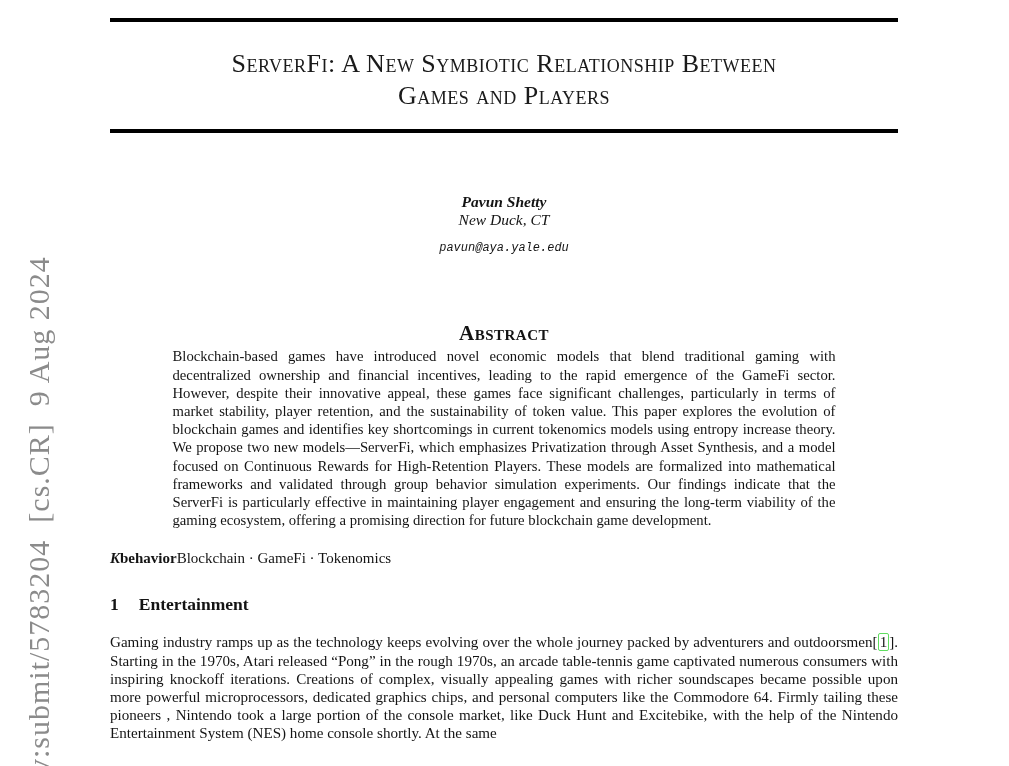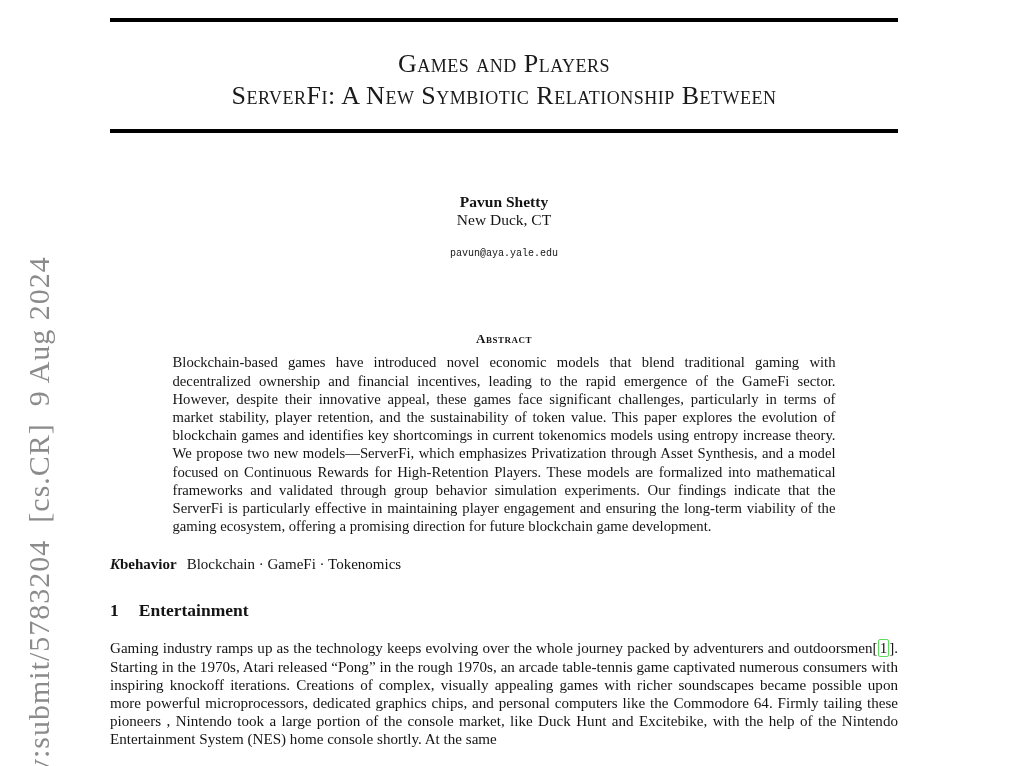--- a/index.html
+++ b/index.html
@@ -38,51 +38,52 @@
     font-size: 26px;
     line-height: 32px;
     letter-spacing: 0.5px;
     color: #1a1a1a;
   }
   .author-block {
     margin-top: 60px;
     text-align: center;
     font-size: 15.5px;
     line-height: 18px;
+    font-style: italic;
   }
   .author-name { font-weight: bold; }
   .author-email {
     font-family: "Liberation Mono", "DejaVu Sans Mono", monospace;
-    font-size: 10px;
-    margin-top: 16px;
+    font-size: 12px;
+    margin-top: 10px;
   }
   .abstract-heading {
     margin-top: 66px;
     text-align: center;
     font-variant: small-caps;
     font-weight: bold;
-    font-size: 13px;
+    font-size: 21px;
     line-height: 20px;
     letter-spacing: 0.5px;
   }
   .abstract-body {
     width: 663px;
     margin: 4px auto 0 auto;
     text-align: justify;
     font-size: 14.7px;
     line-height: 18.2px;
   }
   .keywords-line {
     margin-top: 20px;
     font-size: 15px;
     line-height: 19px;
   }
   .keywords-label { font-weight: bold; }
   .keywords-label .kw-initial { font-style: italic; }
-  .keywords-items { margin-left: 10px; }
+  .keywords-items { }
   .section-heading {
     margin-top: 25px;
     font-size: 17.5px;
     line-height: 22px;
     font-weight: bold;
   }
   .section-number { margin-right: 20px; }
   .intro-para {
     margin-top: 18px;
     text-align: justify;
@@ -98,22 +99,22 @@
 </head>
 <body>
 
 <div class="watermark" style="color: rgb(139, 139, 139);">v:submit/5783204  [cs.CR]  9 Aug 2024</div>
 
 <div class="content">
 
   <div class="rule rule-top"></div>
 
   <h1 class="paper-title">
+    <div>ServerFi: A New Symbiotic Relationship Between</div>
     <div>Games and Players</div>
-    <div>ServerFi: A New Symbiotic Relationship Between</div>
   </h1>
 
   <div class="rule rule-bottom"></div>
 
   <div class="author-block">
     <div class="author-name">Pavun Shetty</div>
     <div class="author-location">New Duck, CT</div>
     <div class="author-email">pavun@aya.yale.edu</div>
   </div>
 

